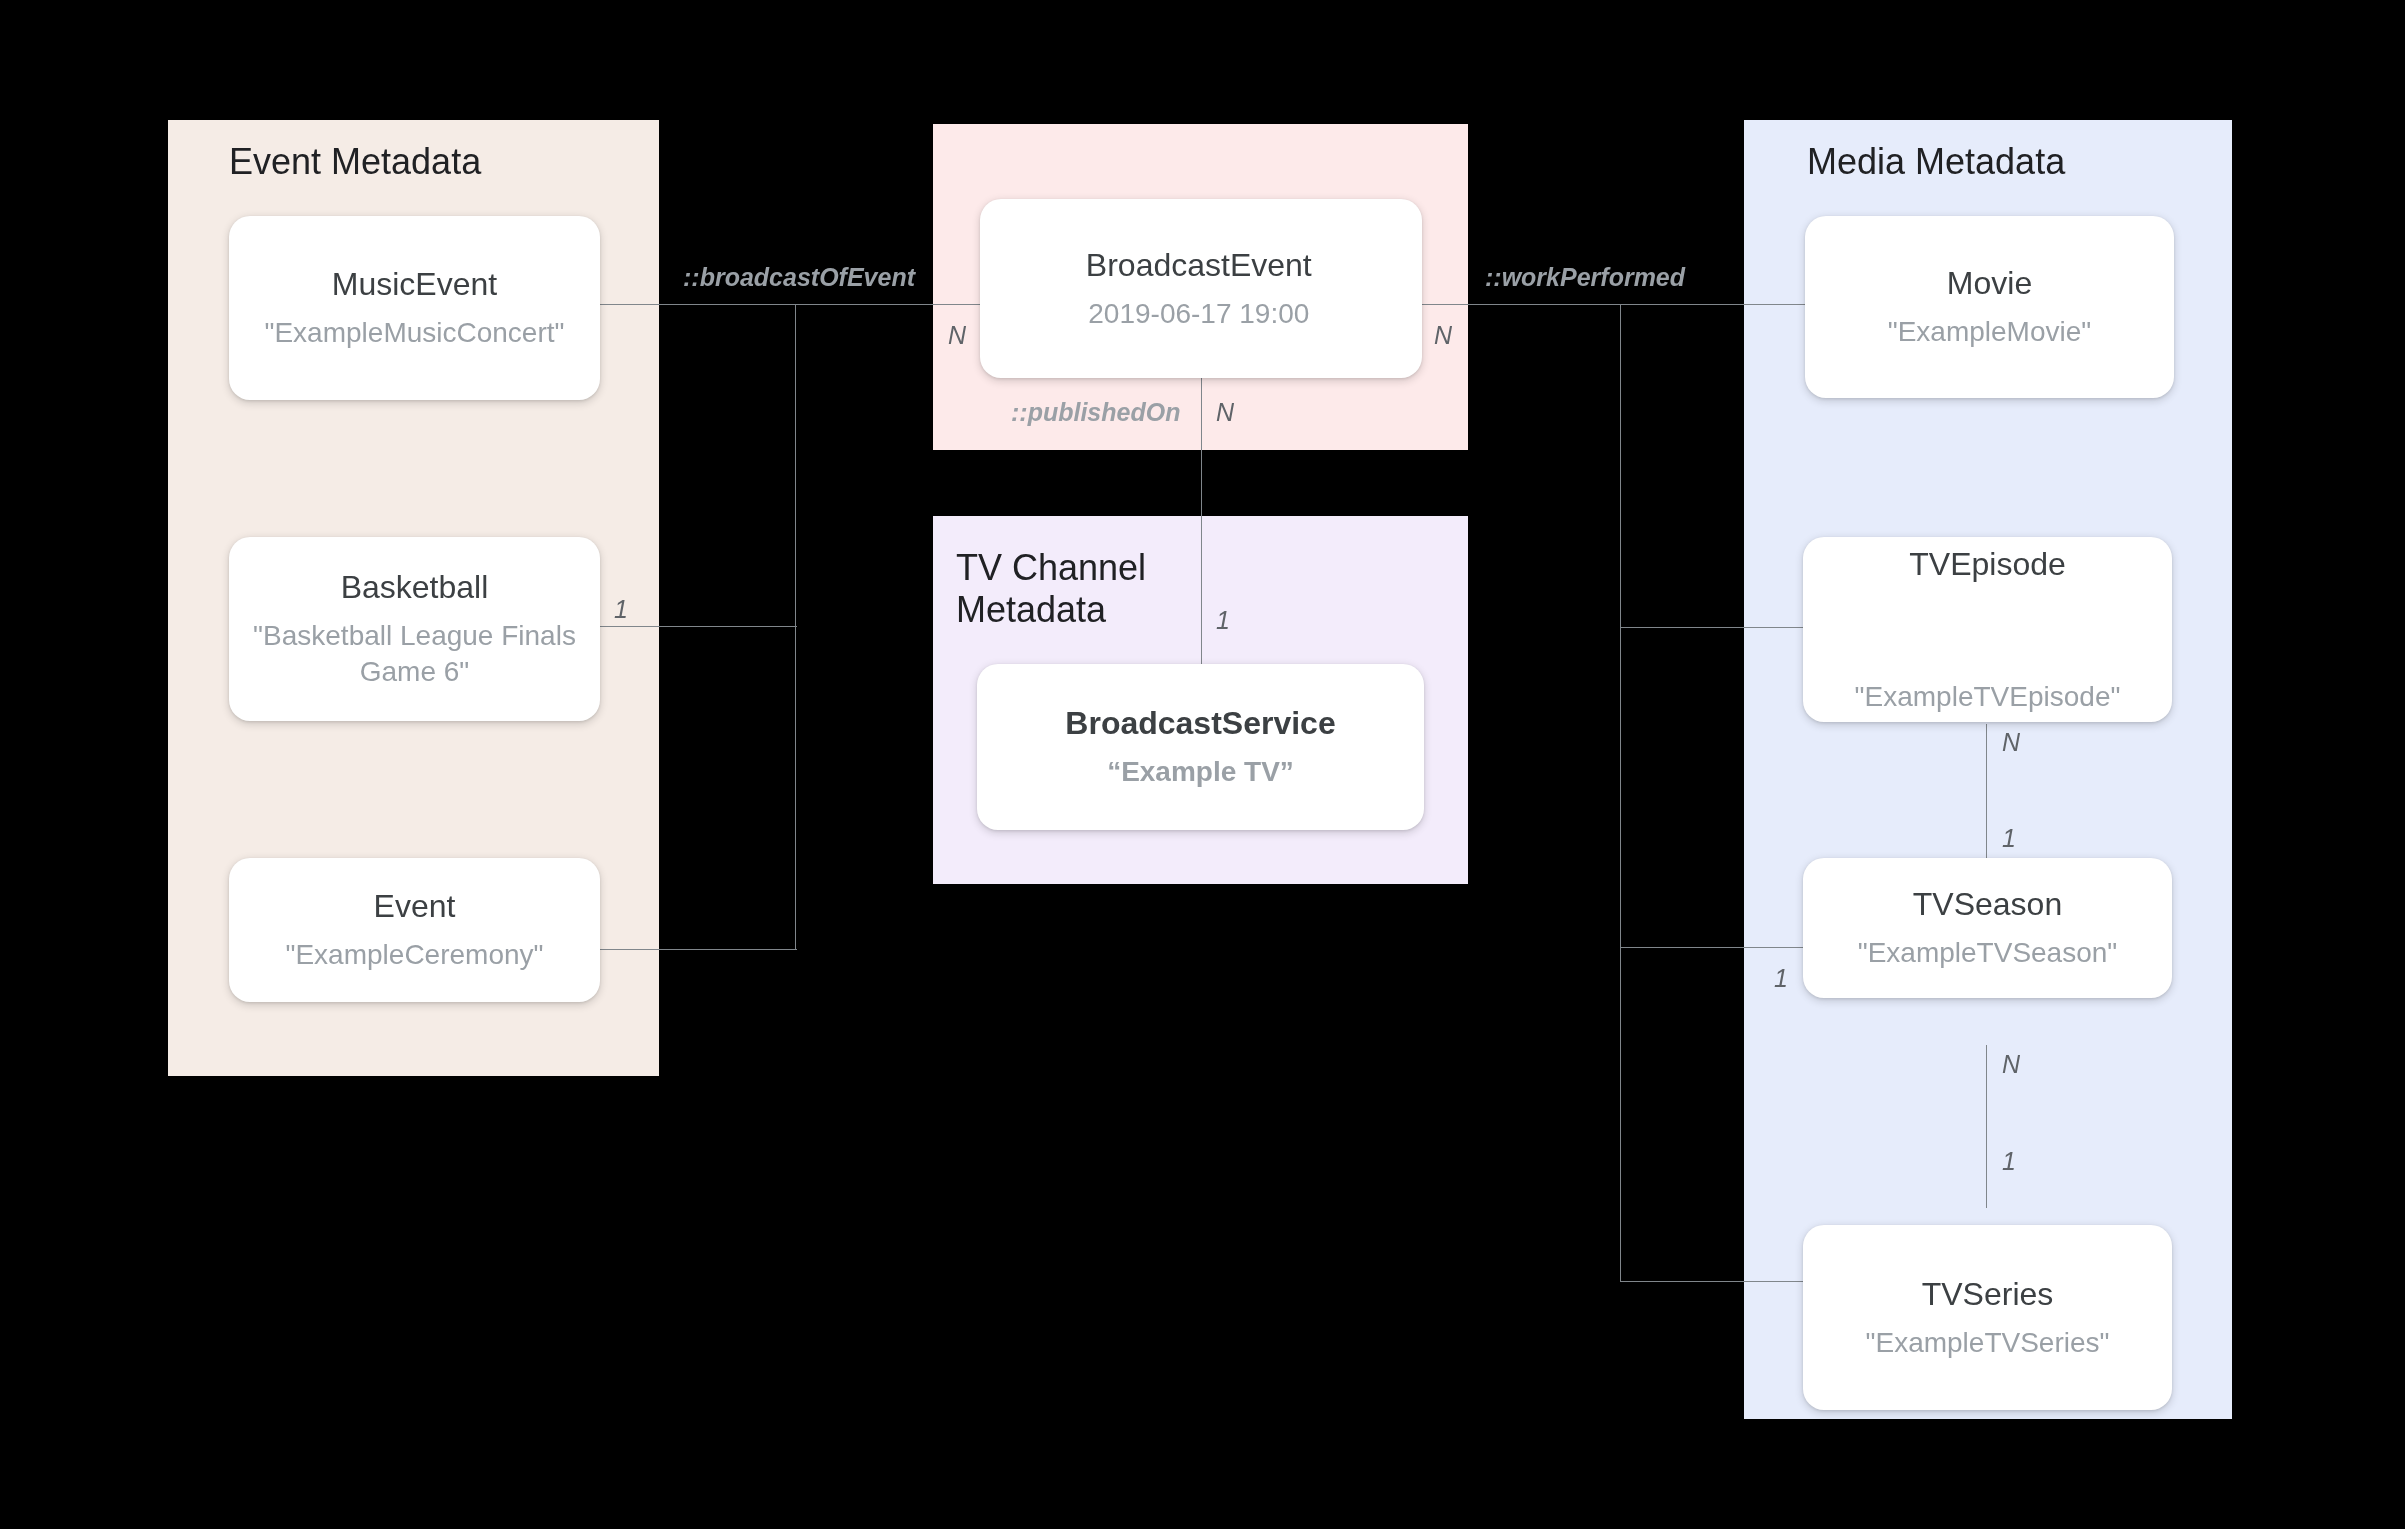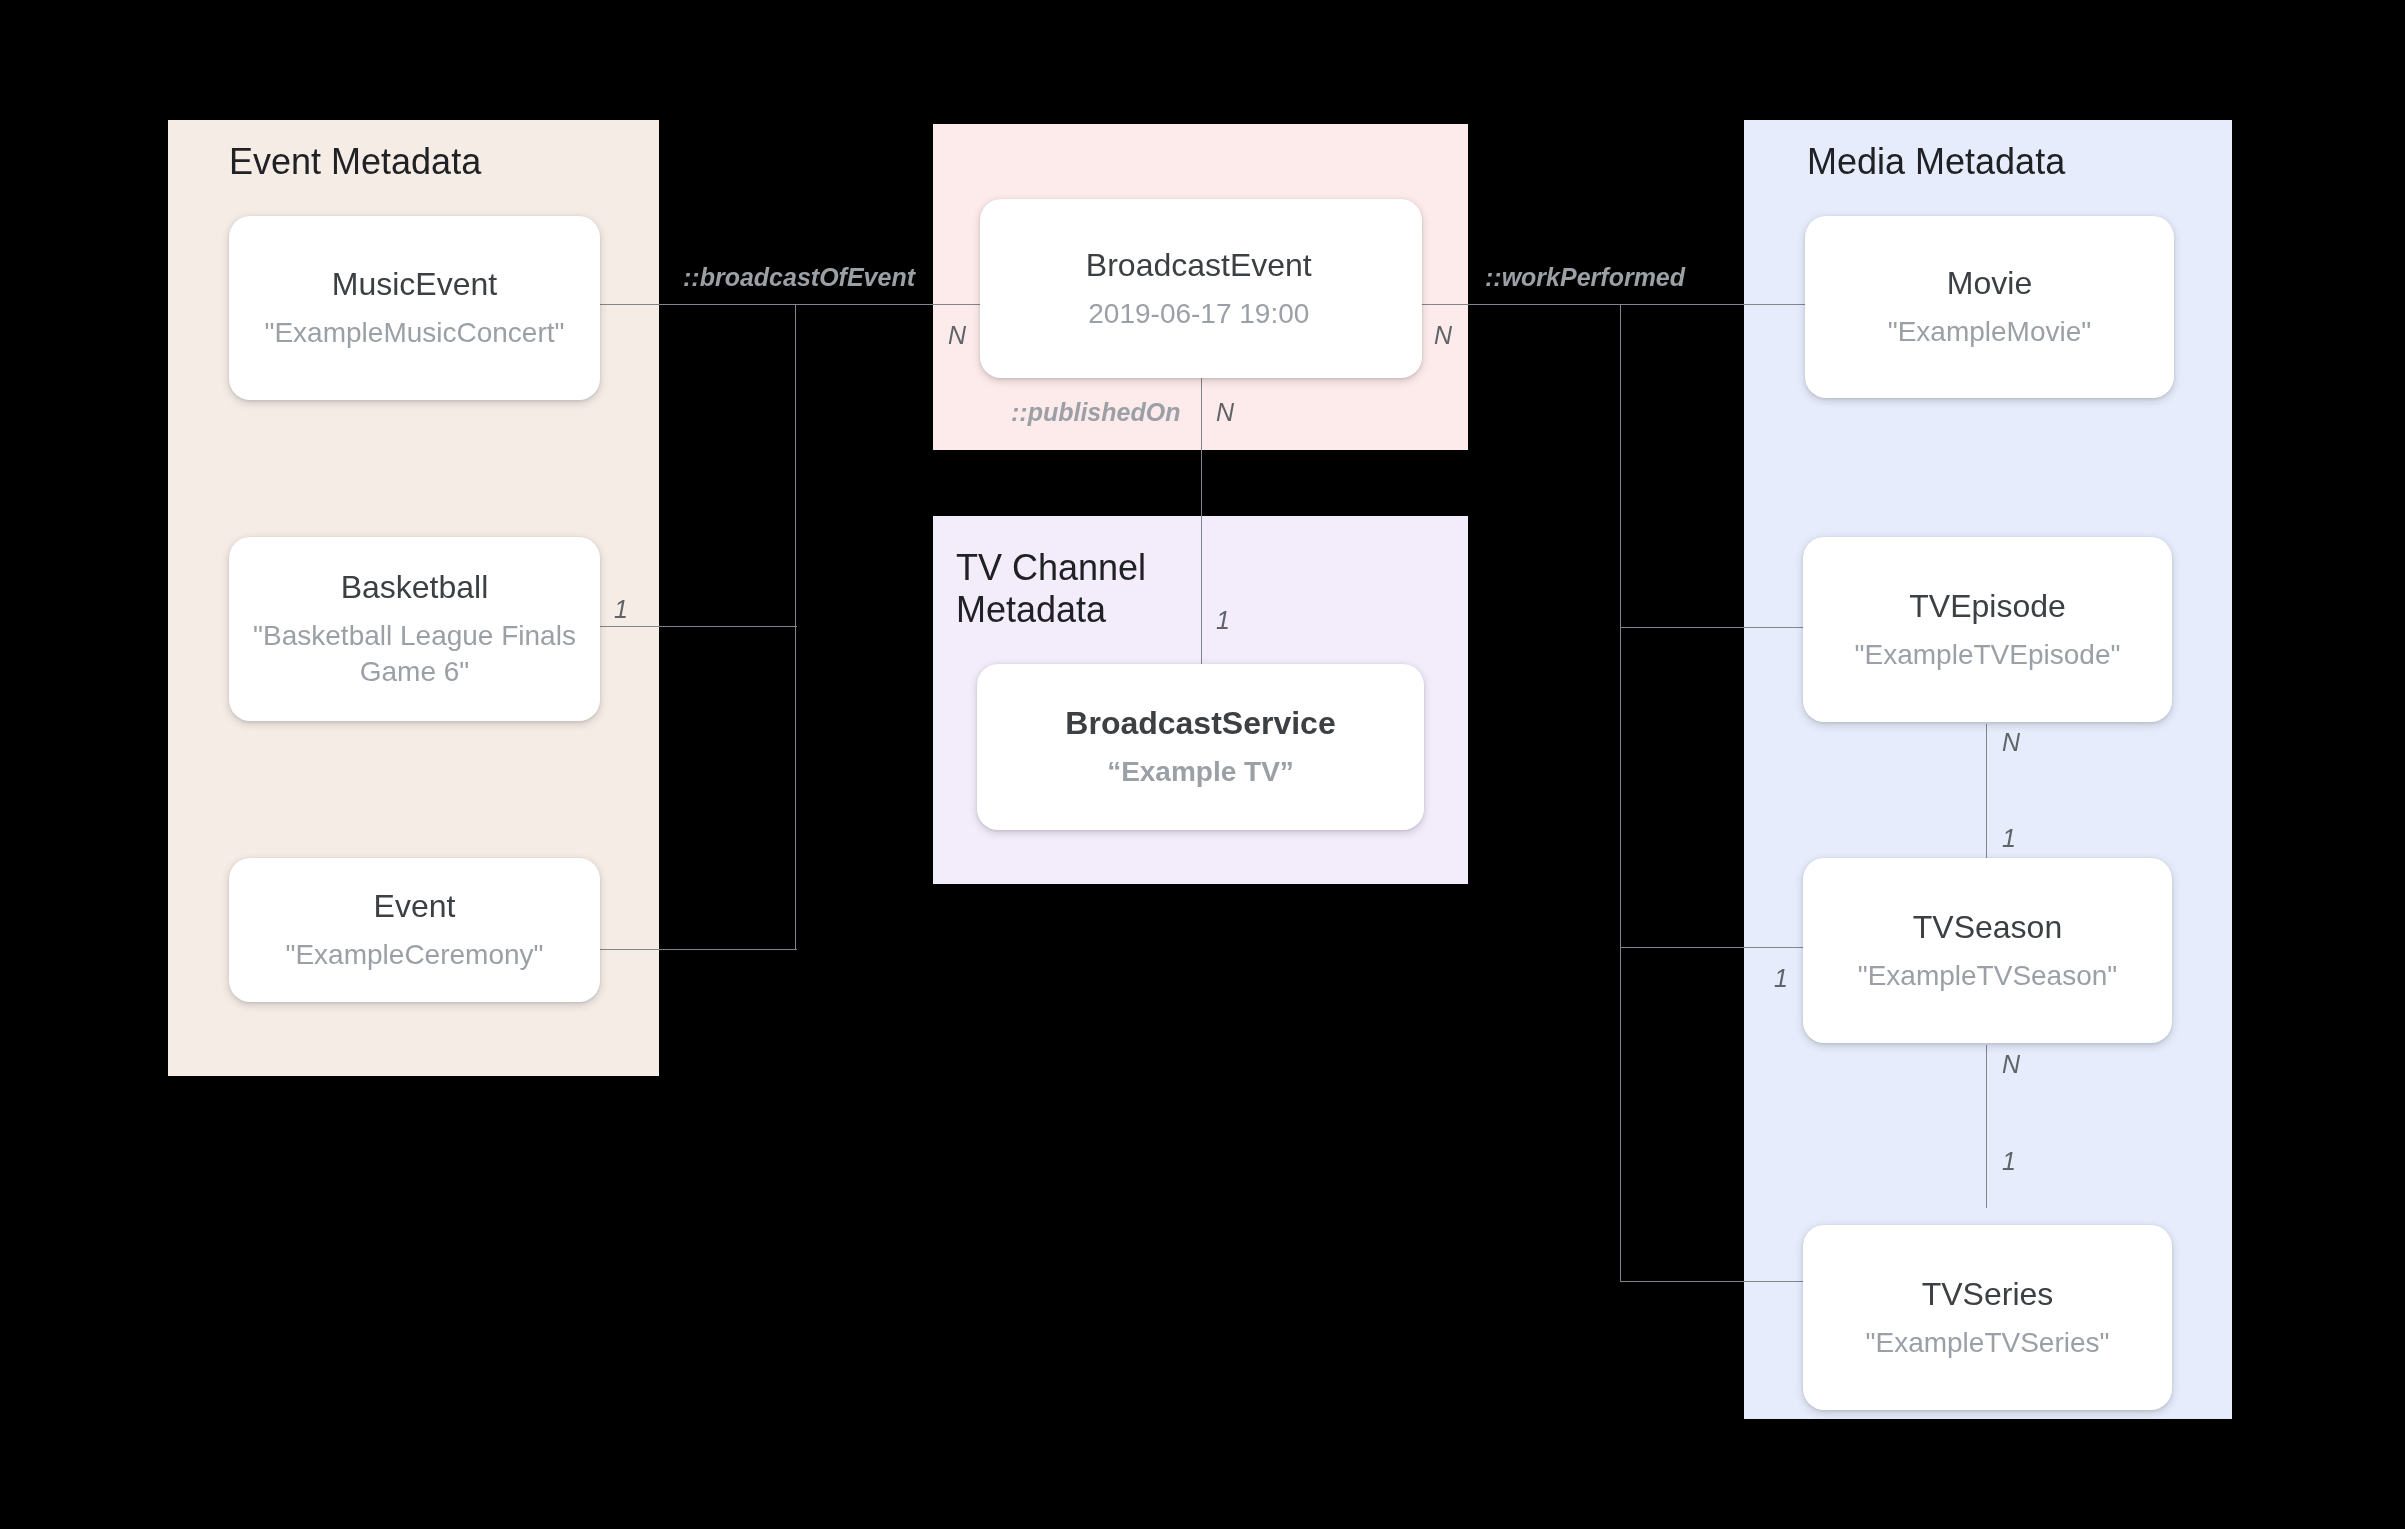--- a/index.html
+++ b/index.html
@@ -149,26 +149,26 @@
   <div class="card" style="left:977px; top:664px; width:447px; height:166px;font-weight:bold;">
     <div class="card-title">BroadcastService</div>
     <div class="card-sub">“Example TV”</div>
   </div>
 
   <div class="card" style="left:1805px; top:216px; width:369px; height:182px;">
     <div class="card-title">Movie</div>
     <div class="card-sub">"ExampleMovie"</div>
   </div>
 
-  <div class="card" style="left:1803px; top:537px; width:369px; height:185px;">
+  <div class="card" style="left:1803px; top:537px; width:369px; height:185px;justify-content:space-between;">
     <div class="card-title">TVEpisode</div>
     <div class="card-sub">"ExampleTVEpisode"</div>
   </div>
 
-  <div class="card" style="left:1803px; top:858px; width:369px; height:185px;">
+  <div class="card" style="left:1803px; top:858px; width:369px; height:140px;">
     <div class="card-title">TVSeason</div>
     <div class="card-sub">"ExampleTVSeason"</div>
   </div>
 
   <div class="card" style="left:1803px; top:1193px; width:369px; height:185px;margin-top:32px;">
     <div class="card-title">TVSeries</div>
     <div class="card-sub">"ExampleTVSeries"</div>
   </div>
 
   <div class="rel-label" style="left:683px; top:263px;">::broadcastOfEvent</div>

